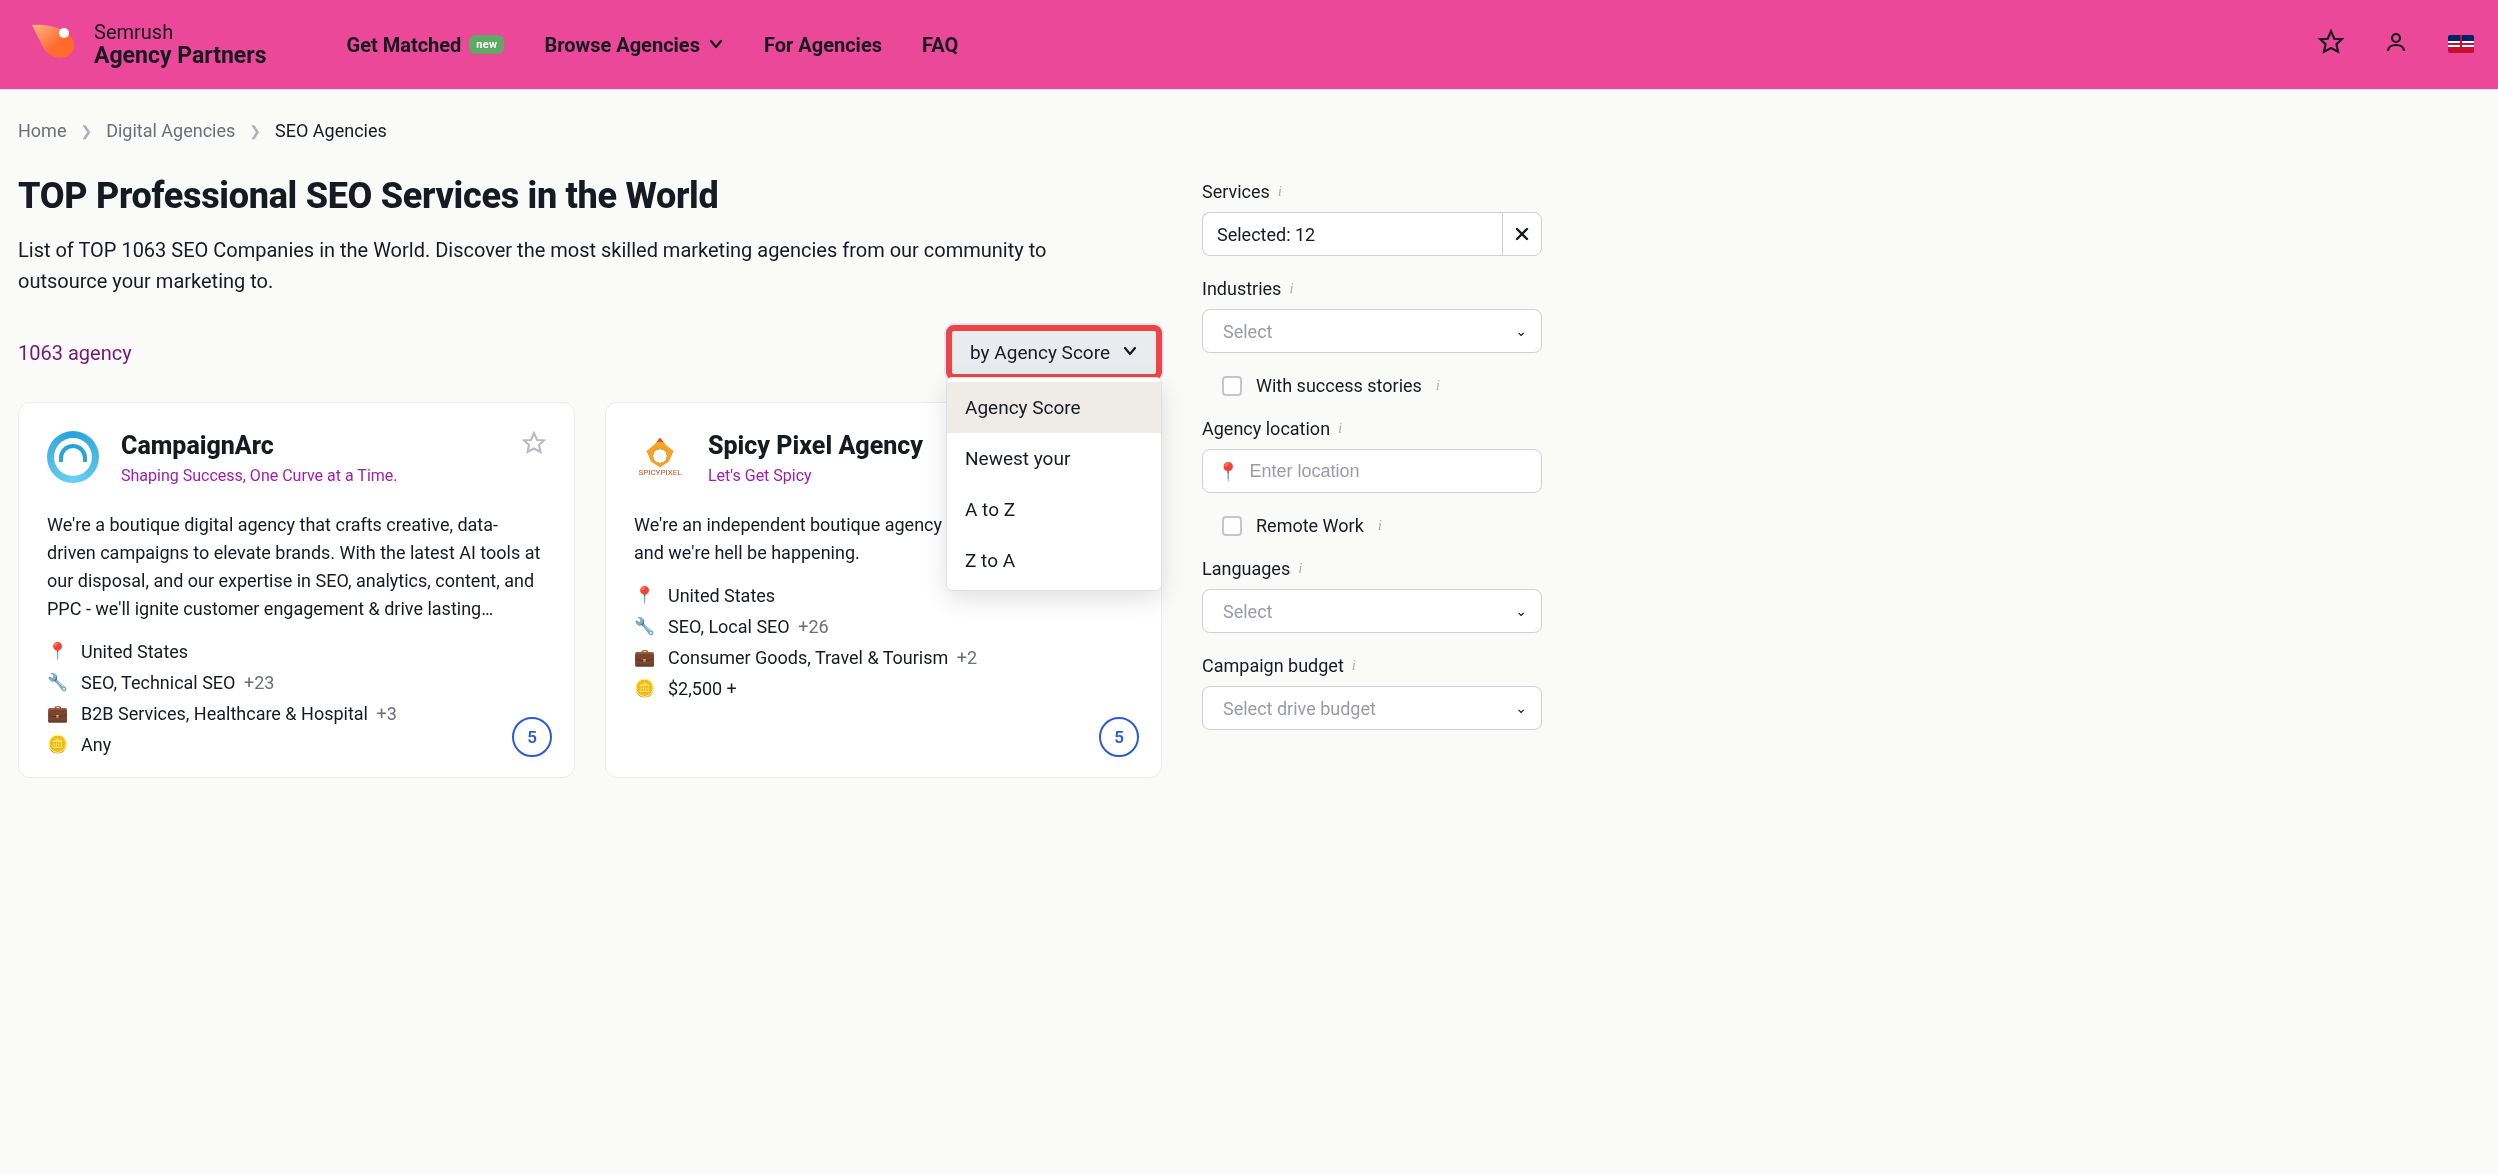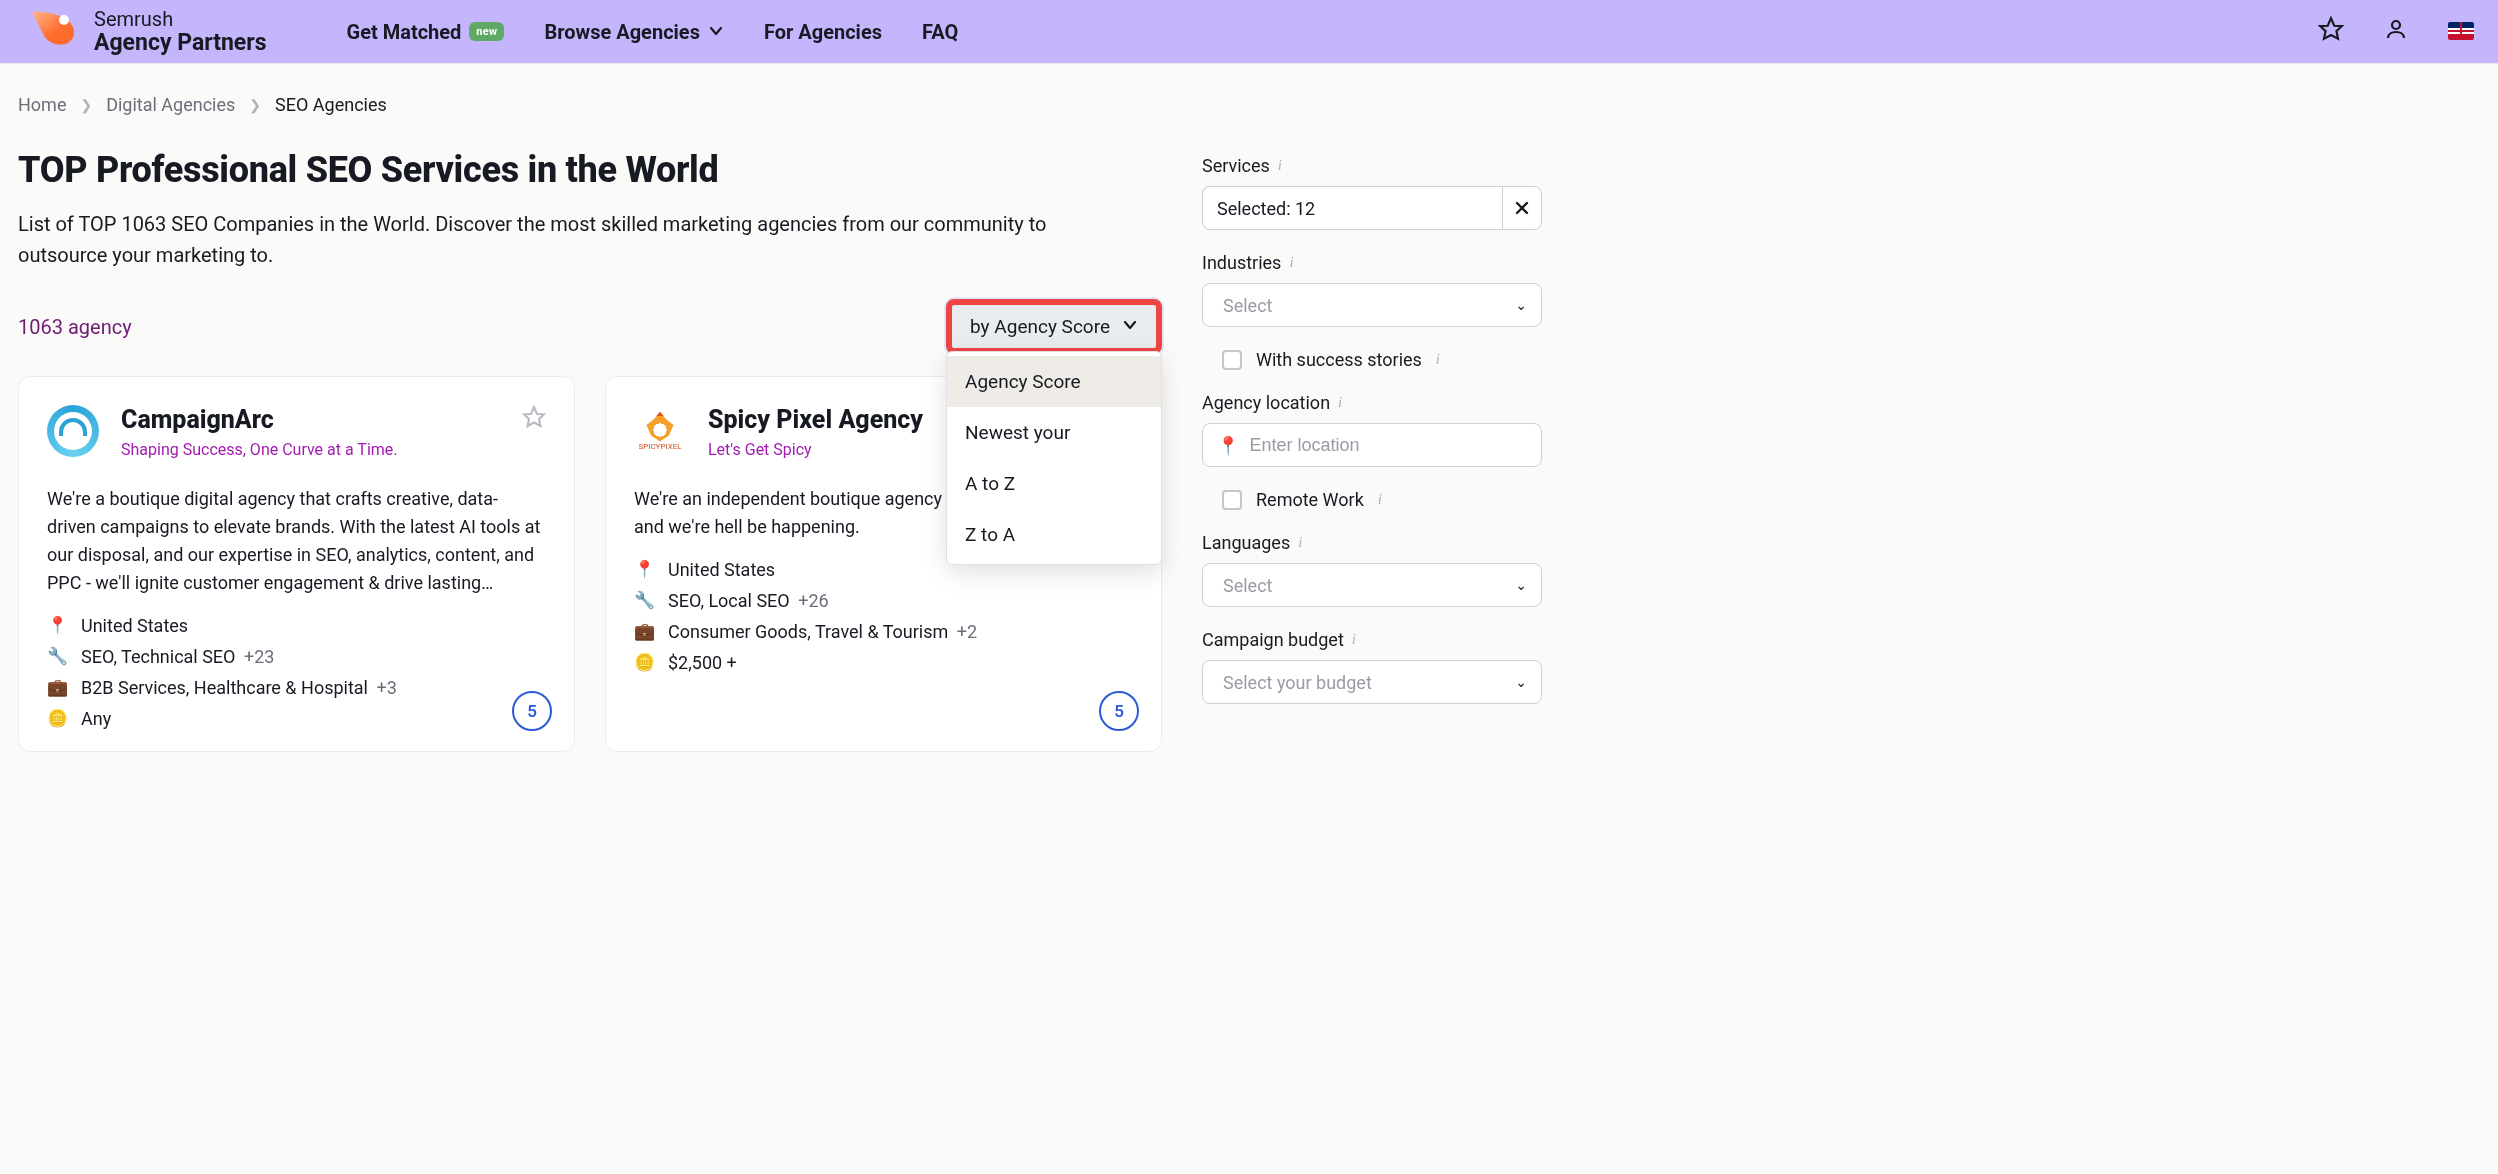--- a/index.html
+++ b/index.html
@@ -4,26 +4,26 @@
 <style>
   * { box-sizing: border-box; margin: 0; padding: 0; }
   body {
     font-family: -apple-system, BlinkMacSystemFont, "Segoe UI", Roboto, Helvetica, Arial, sans-serif;
     background: #fafaf9;
     color: #171a22;
     font-size: 16px;
   }
   
   .topbar {
-    background: #c4b5fd;
+    background: #ec4899;
     border-bottom: 1px solid #e8e8e8;
     display: flex;
     align-items: center;
     padding: 0 24px;
-    height: 64px;
+    height: 90px;
   }
   .logo-wrap {
     display: flex;
     align-items: center;
     gap: 10px;
   }
   .logo-mark { width: 60px; height: 60px; position: relative; }
   .logo-text { line-height: 1.1; }
   .logo-text .line1 { font-size: 20px; color:#171a22; }
   .logo-text .line2 { font-size: 23px; font-weight: 700; color:#171a22; }
@@ -507,20 +507,20 @@
           <span class="caret">⌄</span>
         </div>
       </div>
 
       <div class="filter-block">
         <div class="filter-label">
           <span>Campaign budget</span>
           <span class="info-i">i</span>
         </div>
         <div class="select-box placeholder">
-          <span>Select your budget</span>
+          <span>Select drive budget</span>
           <span class="caret">⌄</span>
         </div>
       </div>
 
     </div>
   </div>
 </div>
 
 </body></html>

